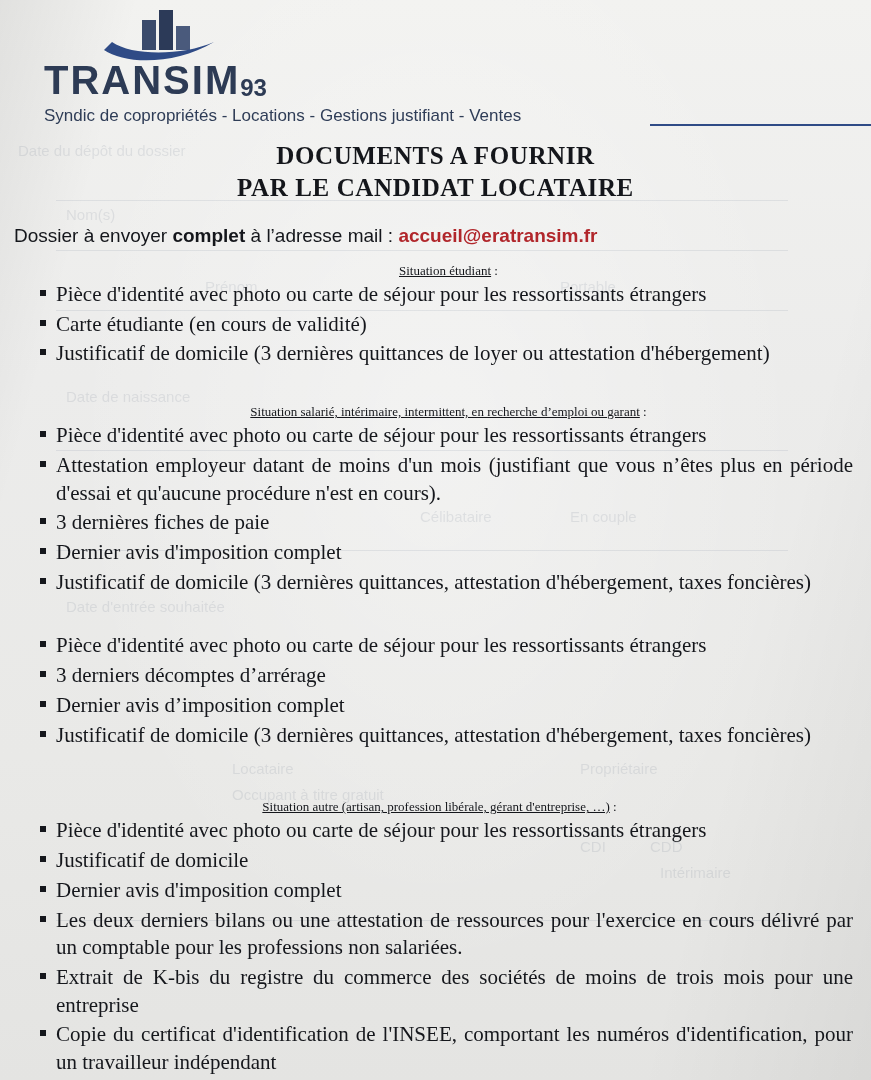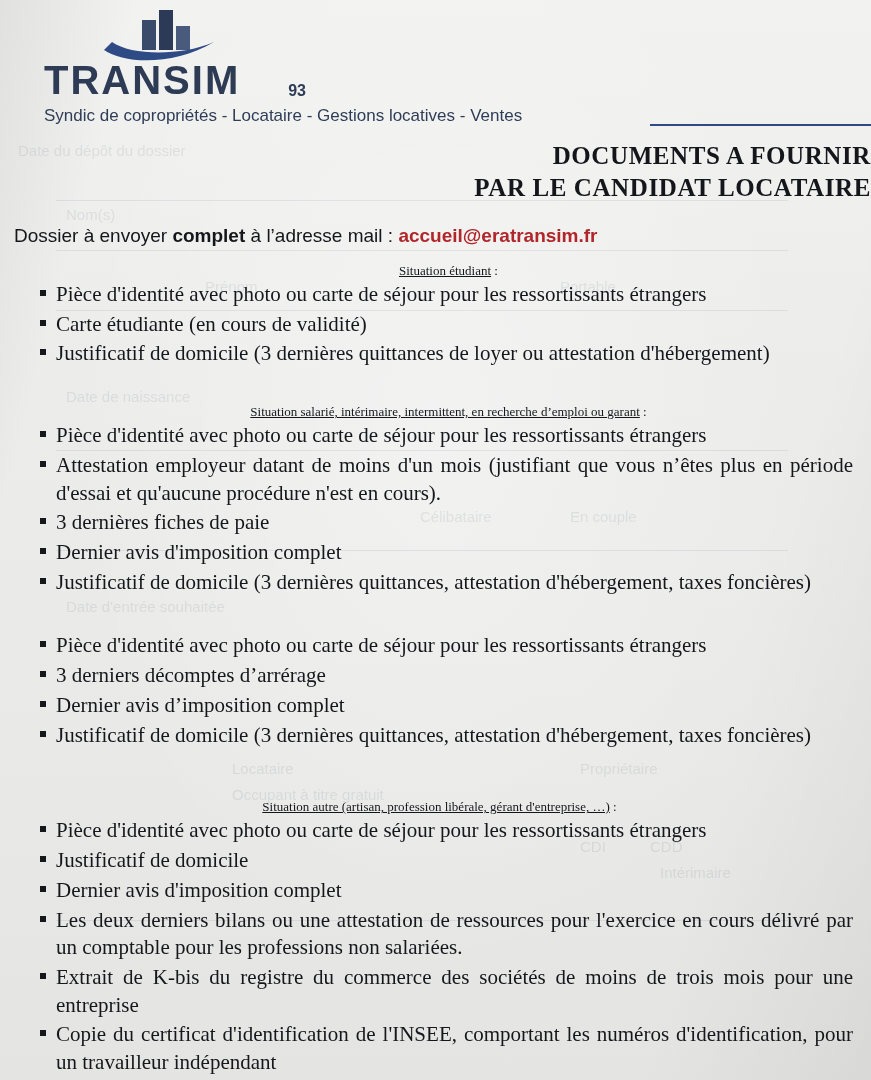--- a/index.html
+++ b/index.html
@@ -79,47 +79,46 @@
     position: absolute;
     left: 0px;
     top: 52px;
     font-family: "Liberation Sans", sans-serif;
     font-weight: bold;
     font-size: 40px;
     letter-spacing: 2px;
     color: #2d3b55;
   }
   .logo-text .num {
-    font-size: 16px;
+    font-size: 24px;
     letter-spacing: 0;
     vertical-align: baseline;
     position: relative;
     top: 2px;
-    margin-left: 48px;
   }
   .tagline {
     position: absolute;
     left: 44px;
     top: 106px;
     font-family: "Liberation Sans", sans-serif;
     font-size: 17px;
     color: #2f3d57;
     white-space: nowrap;
   }
   .rule {
     position: absolute;
     left: 650px;
     right: 0;
     top: 124px;
     border-top: 2px solid #2f4b86;
   }
 
   
   .doc-title {
-    text-align: right;
+    text-align: center;
     font-weight: bold;
     font-size: 25px;
     letter-spacing: 0.6px;
     line-height: 1.26;
     margin: 6px 0 0 0;
     color: #14161b;
   }
   .doc-title .l2 { display: block; }
 
   .send-line {
@@ -210,21 +209,21 @@
           <rect x="40" y="14" width="14" height="30" fill="#3a4a6b"></rect>
           <rect x="57" y="4" width="14" height="40" fill="#2c3a58"></rect>
           <rect x="74" y="20" width="14" height="24" fill="#4a5a7c"></rect>
           <path d="M2 44 C 22 58, 72 60, 112 36 C 80 50, 30 50, 10 36 Z" fill="#2f4b86"></path>
         </svg>
       </div>
       <div class="logo-text">
         <span>TRANSIM</span><span class="num">93</span>
       </div>
     </div>
-    <div class="tagline">Syndic de copropriétés - Locataire - Gestions locatives - Ventes</div>
+    <div class="tagline">Syndic de copropriétés - Locations - Gestions justifiant - Ventes</div>
     <div class="rule"></div>
   </div>
 
   <div class="doc-title">
     <span class="l2">DOCUMENTS A FOURNIR</span>
     <span class="l2">PAR LE CANDIDAT LOCATAIRE</span>
   </div>
 
   <div class="send-line">
     <span>Dossier à envoyer </span><b>complet</b><span> à l’adresse mail : </span><span class="mail">accueil@eratransim.fr</span>

